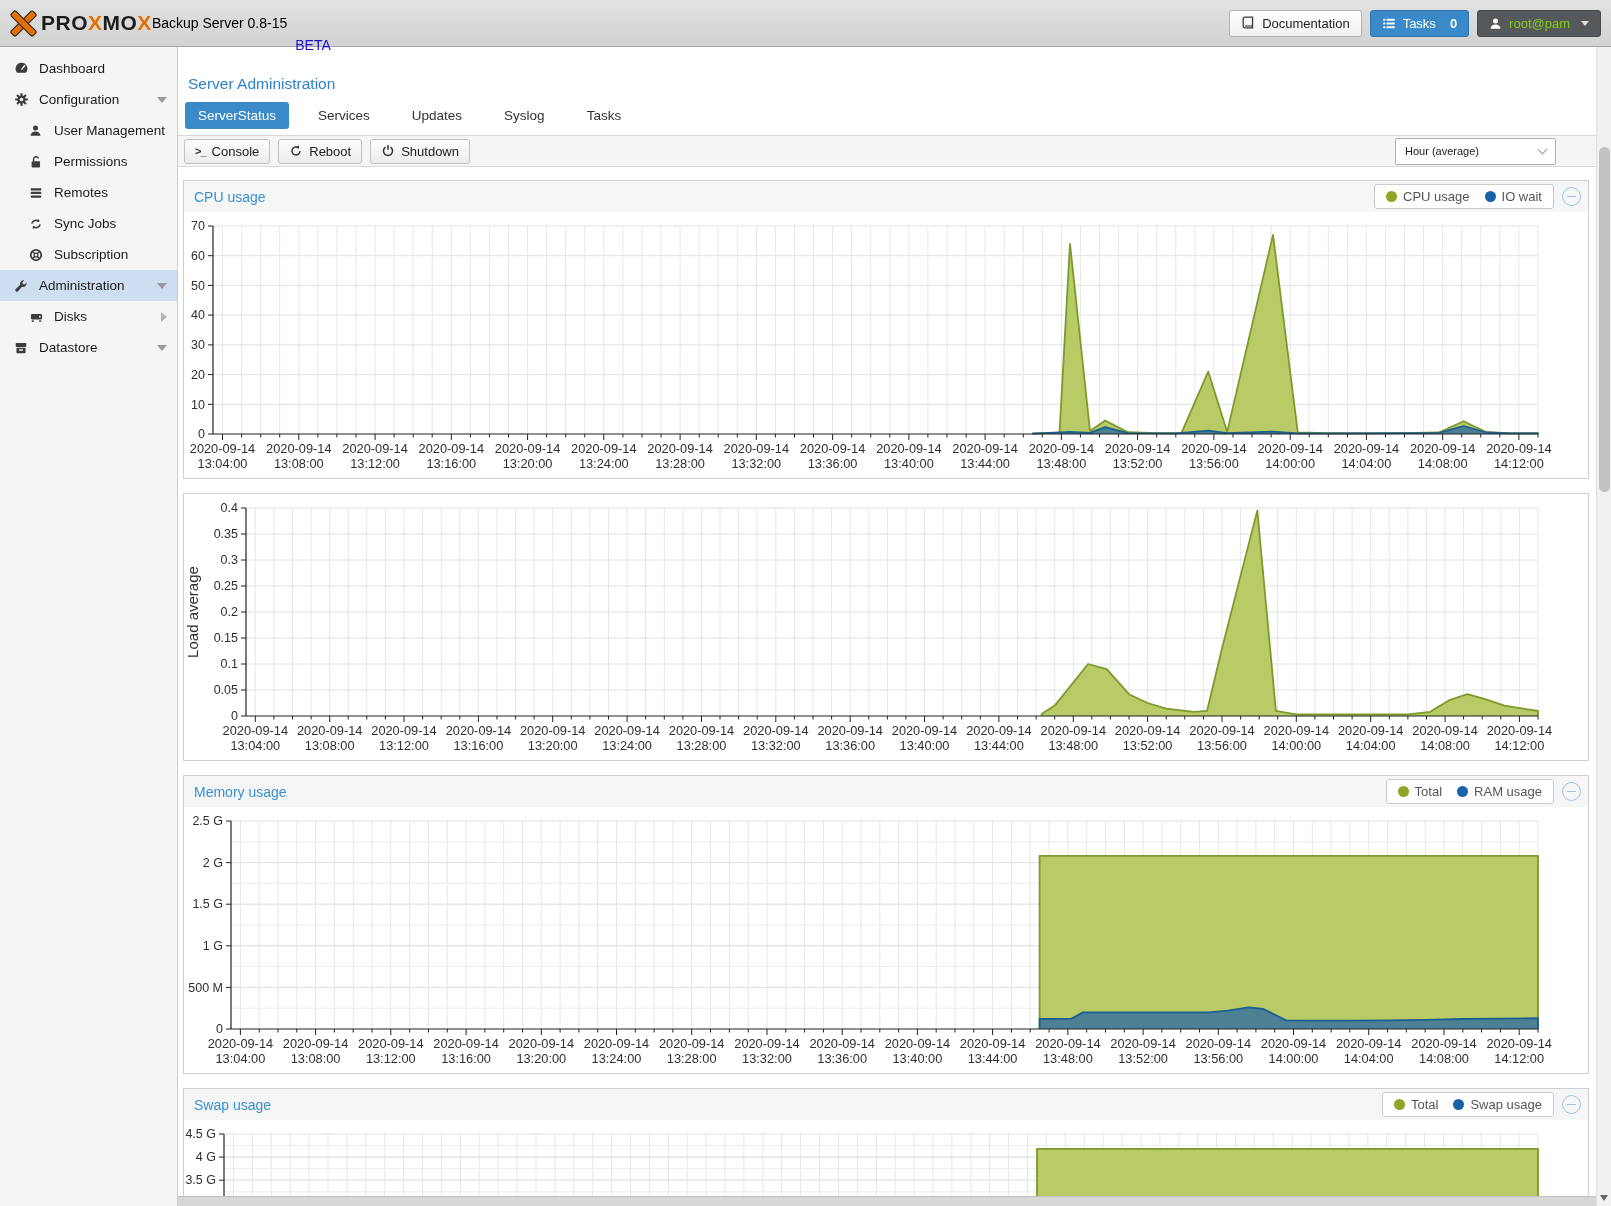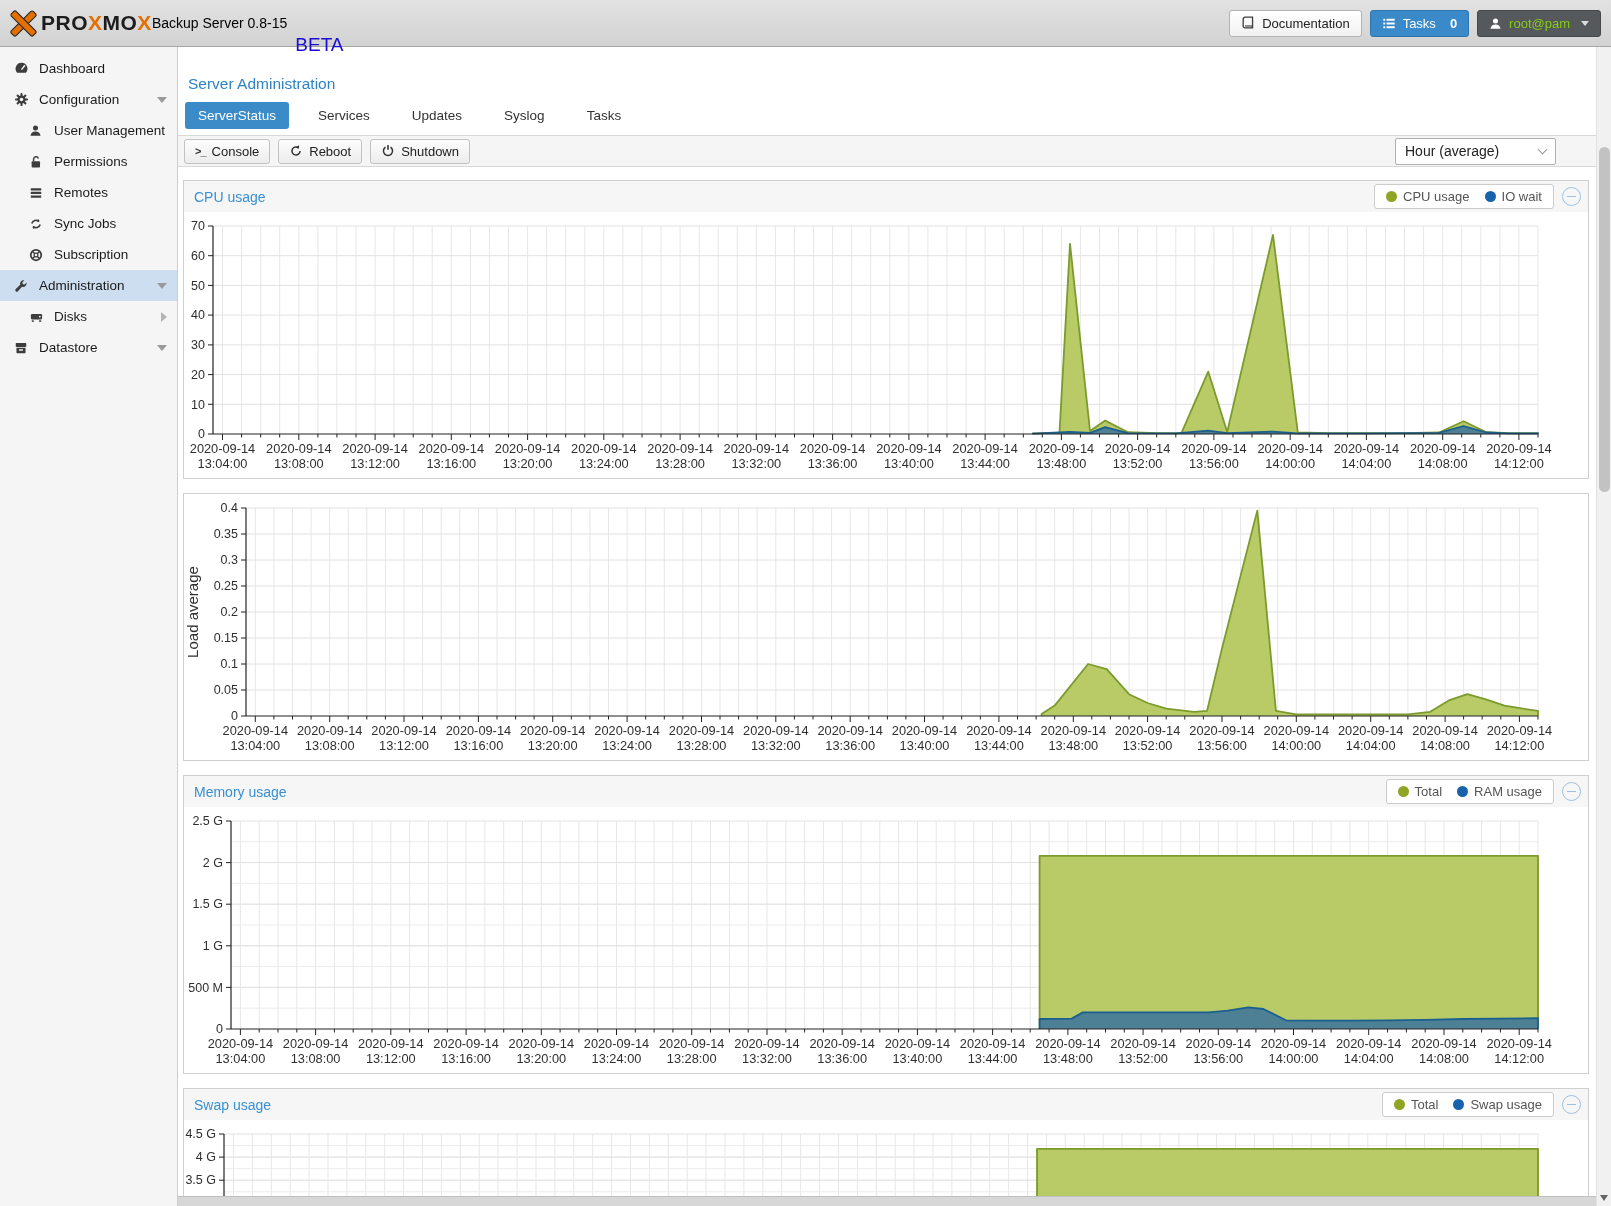--- a/index.html
+++ b/index.html
@@ -7,21 +7,21 @@
     font-family:"Liberation Sans","DejaVu Sans",sans-serif; font-size:13px; color:#222; }
 
   
   .topbar { position:fixed; top:0; left:0; width:1611px; height:47px; z-index:20;
     background:linear-gradient(#e2e2e2,#d2d2d2); border-bottom:1px solid #a6a6a6;
     display:flex; align-items:center; padding:0 10px; }
   .logo { display:flex; align-items:center; gap:4px; }
   .logo-text { font-weight:bold; font-size:21px; letter-spacing:.5px; color:#1d1d1d; }
   .logo-text .ox { color:#e57000; }
   .product { font-size:14px; color:#000; margin-right:8px; }
-  .beta { font-size:19px; color:#1a0dd0; cursor:pointer;margin-top:44px; }
+  .beta { font-size:14px; color:#1a0dd0; cursor:pointer;margin-top:44px; }
   .topbar-right { margin-left:auto; display:flex; align-items:center; gap:8px; }
   .hbtn { height:27px; display:inline-flex; align-items:center; gap:7px; border-radius:3px;
     padding:0 11px; font-size:13px; cursor:pointer; border:1px solid #b3b3b3; }
   .hbtn.light { background:linear-gradient(#ffffff,#f1f1f1); color:#222; }
   .hbtn.blue  { background:#3a8ac9; border-color:#2f74ab; color:#fff; }
   .hbtn.blue b { margin-left:7px; }
   .hbtn.dark  { background:#56595c; border-color:#46494c; color:#84cc16; }
   .chev { width:0; height:0; border-left:4px solid transparent; border-right:4px solid transparent;
     border-top:5px solid #dcdcdc; display:inline-block; margin-left:4px; }
 
@@ -48,21 +48,21 @@
   .tab.active { background:#3a8bc8; color:#fff; }
   .toolbar { margin-top:6px; height:32px; background:#f5f5f5;
     border-top:1px solid #d8d8d8; border-bottom:1px solid #d8d8d8;
     display:flex; align-items:center; padding:0 6px; position:relative; }
   .tbtn { height:25px; display:inline-flex; align-items:center; gap:6px;
     background:linear-gradient(#fdfdfd,#ececec); border:1px solid #c2c2c2; border-radius:3px;
     padding:0 10px; font-size:13px; color:#222; margin-right:8px; cursor:pointer; }
   .term-ico { font-weight:bold; font-size:11px; letter-spacing:-1px; color:#333; }
   .range { position:absolute; right:40px; width:161px; height:27px; background:#fff;
     border:1px solid #b0b0b0; border-radius:2px; display:flex; align-items:center;
-    padding-left:9px; font-size:14px; color:#222; cursor:pointer; }
+    padding-left:9px; font-size:11px; color:#222; cursor:pointer; }
   .range-chev { position:absolute; right:9px; width:7px; height:7px;
     border-right:1.5px solid #9a9a9a; border-bottom:1.5px solid #9a9a9a;
     transform:rotate(45deg); margin-top:-3px; }
 
   
   .panels { padding:13px 0 0 5px; }
   .panel { width:1406px; border:1px solid #cfcfcf; background:#fff; margin-bottom:14px; }
   .panel-hd { height:31px; background:#f6f6f6; display:flex; align-items:center;
     padding:0 7px 0 10px; }
   .panel-title { color:#3790d2; font-size:14px; }

